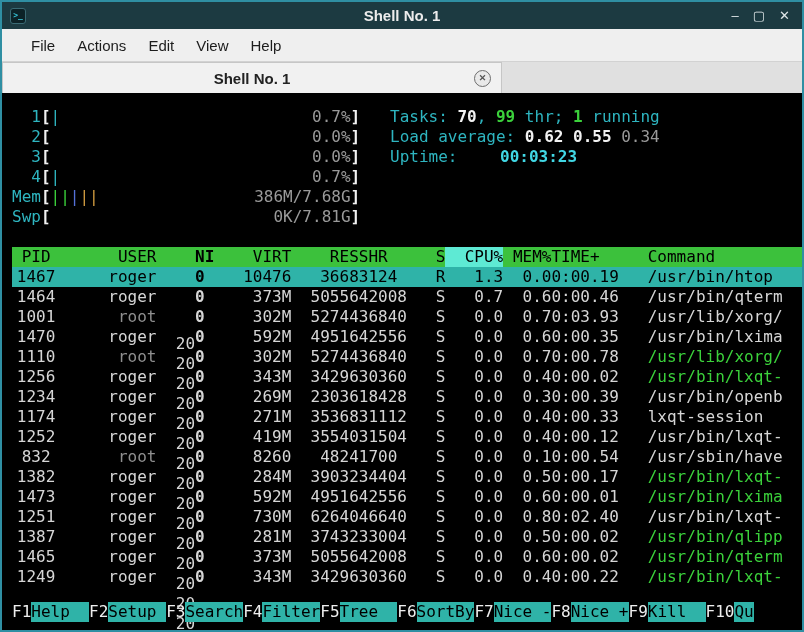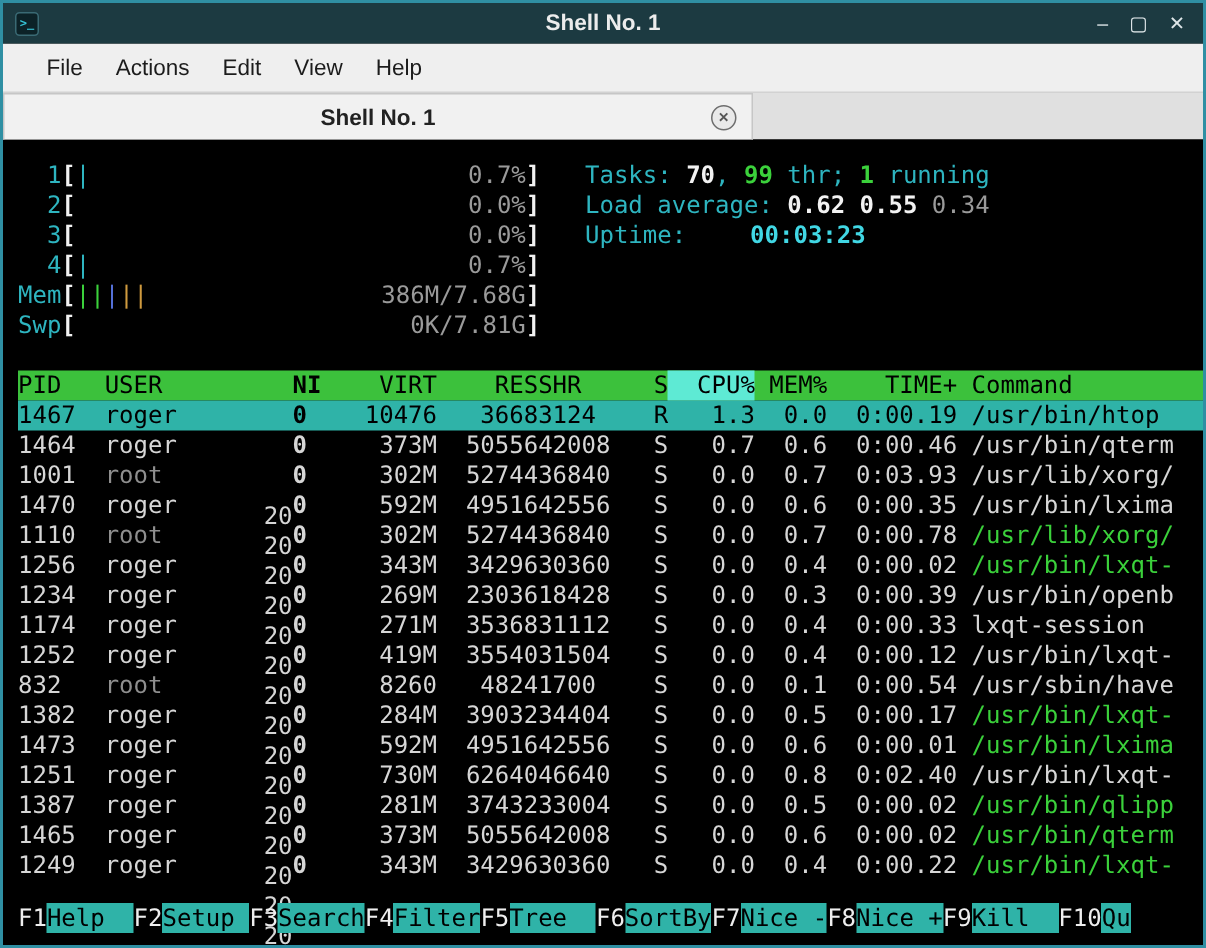--- a/index.html
+++ b/index.html
@@ -70,31 +70,31 @@
   .meter .bracket { color: #f2f2f2; font-weight: bold; }
   .meter .mbody { display: inline-flex; justify-content: space-between; width: 300px; vertical-align: top; }
   .meter .mval { color: #9a9a9a; }
   .info-lines { margin-left: 26px; }
 
   
   .thead { background: #3cc13c; color: #000; }
   .thead .cell { color: #000; }
   .thead .cell.sort { background: #5eead4; }
   .cell { display: inline-block; white-space: pre; vertical-align: top; }
-  .col-pid  { width: 5ch;  text-align: left; }
-  .col-user { width: 10ch; text-align: left; padding-left: 1ch; }
+  .col-pid  { width: 5ch;  text-align: center; }
+  .col-user { width: 10ch; text-align: right; padding-left: 1ch; }
   .col-pri  { width: 4ch;  text-align: right; margin-top: 47px; }
   .col-ni   { width: 4ch;  text-align: left; font-weight: bold; }
   .col-virt { width: 6ch;  text-align: right; }
   .col-res  { width: 7ch;  text-align: right; }
   .col-shr  { width: 7ch;  text-align: left; }
   .col-s    { width: 2ch;  text-align: right; }
   .col-cpu  { width: 6ch;  text-align: right; }
   .col-mem  { width: 5ch;  text-align: right; }
-  .col-time { width: 9ch;  text-align: right; }
+  .col-time { width: 9ch;  text-align: left; }
   .col-command { padding-left: 1ch; text-align: left; }
 
   .row .cell { color: #d6d6d6; }
   .row .cell.dim { color: #8f8f8f; }
   .row .cell.green { color: #3bd13b; }
   .row.selected { background: #2fb3a8; }
   .row.selected .cell { color: #000 !important; }
 
   
   .fkeys { margin-top: auto; display: flex; white-space: pre; }

